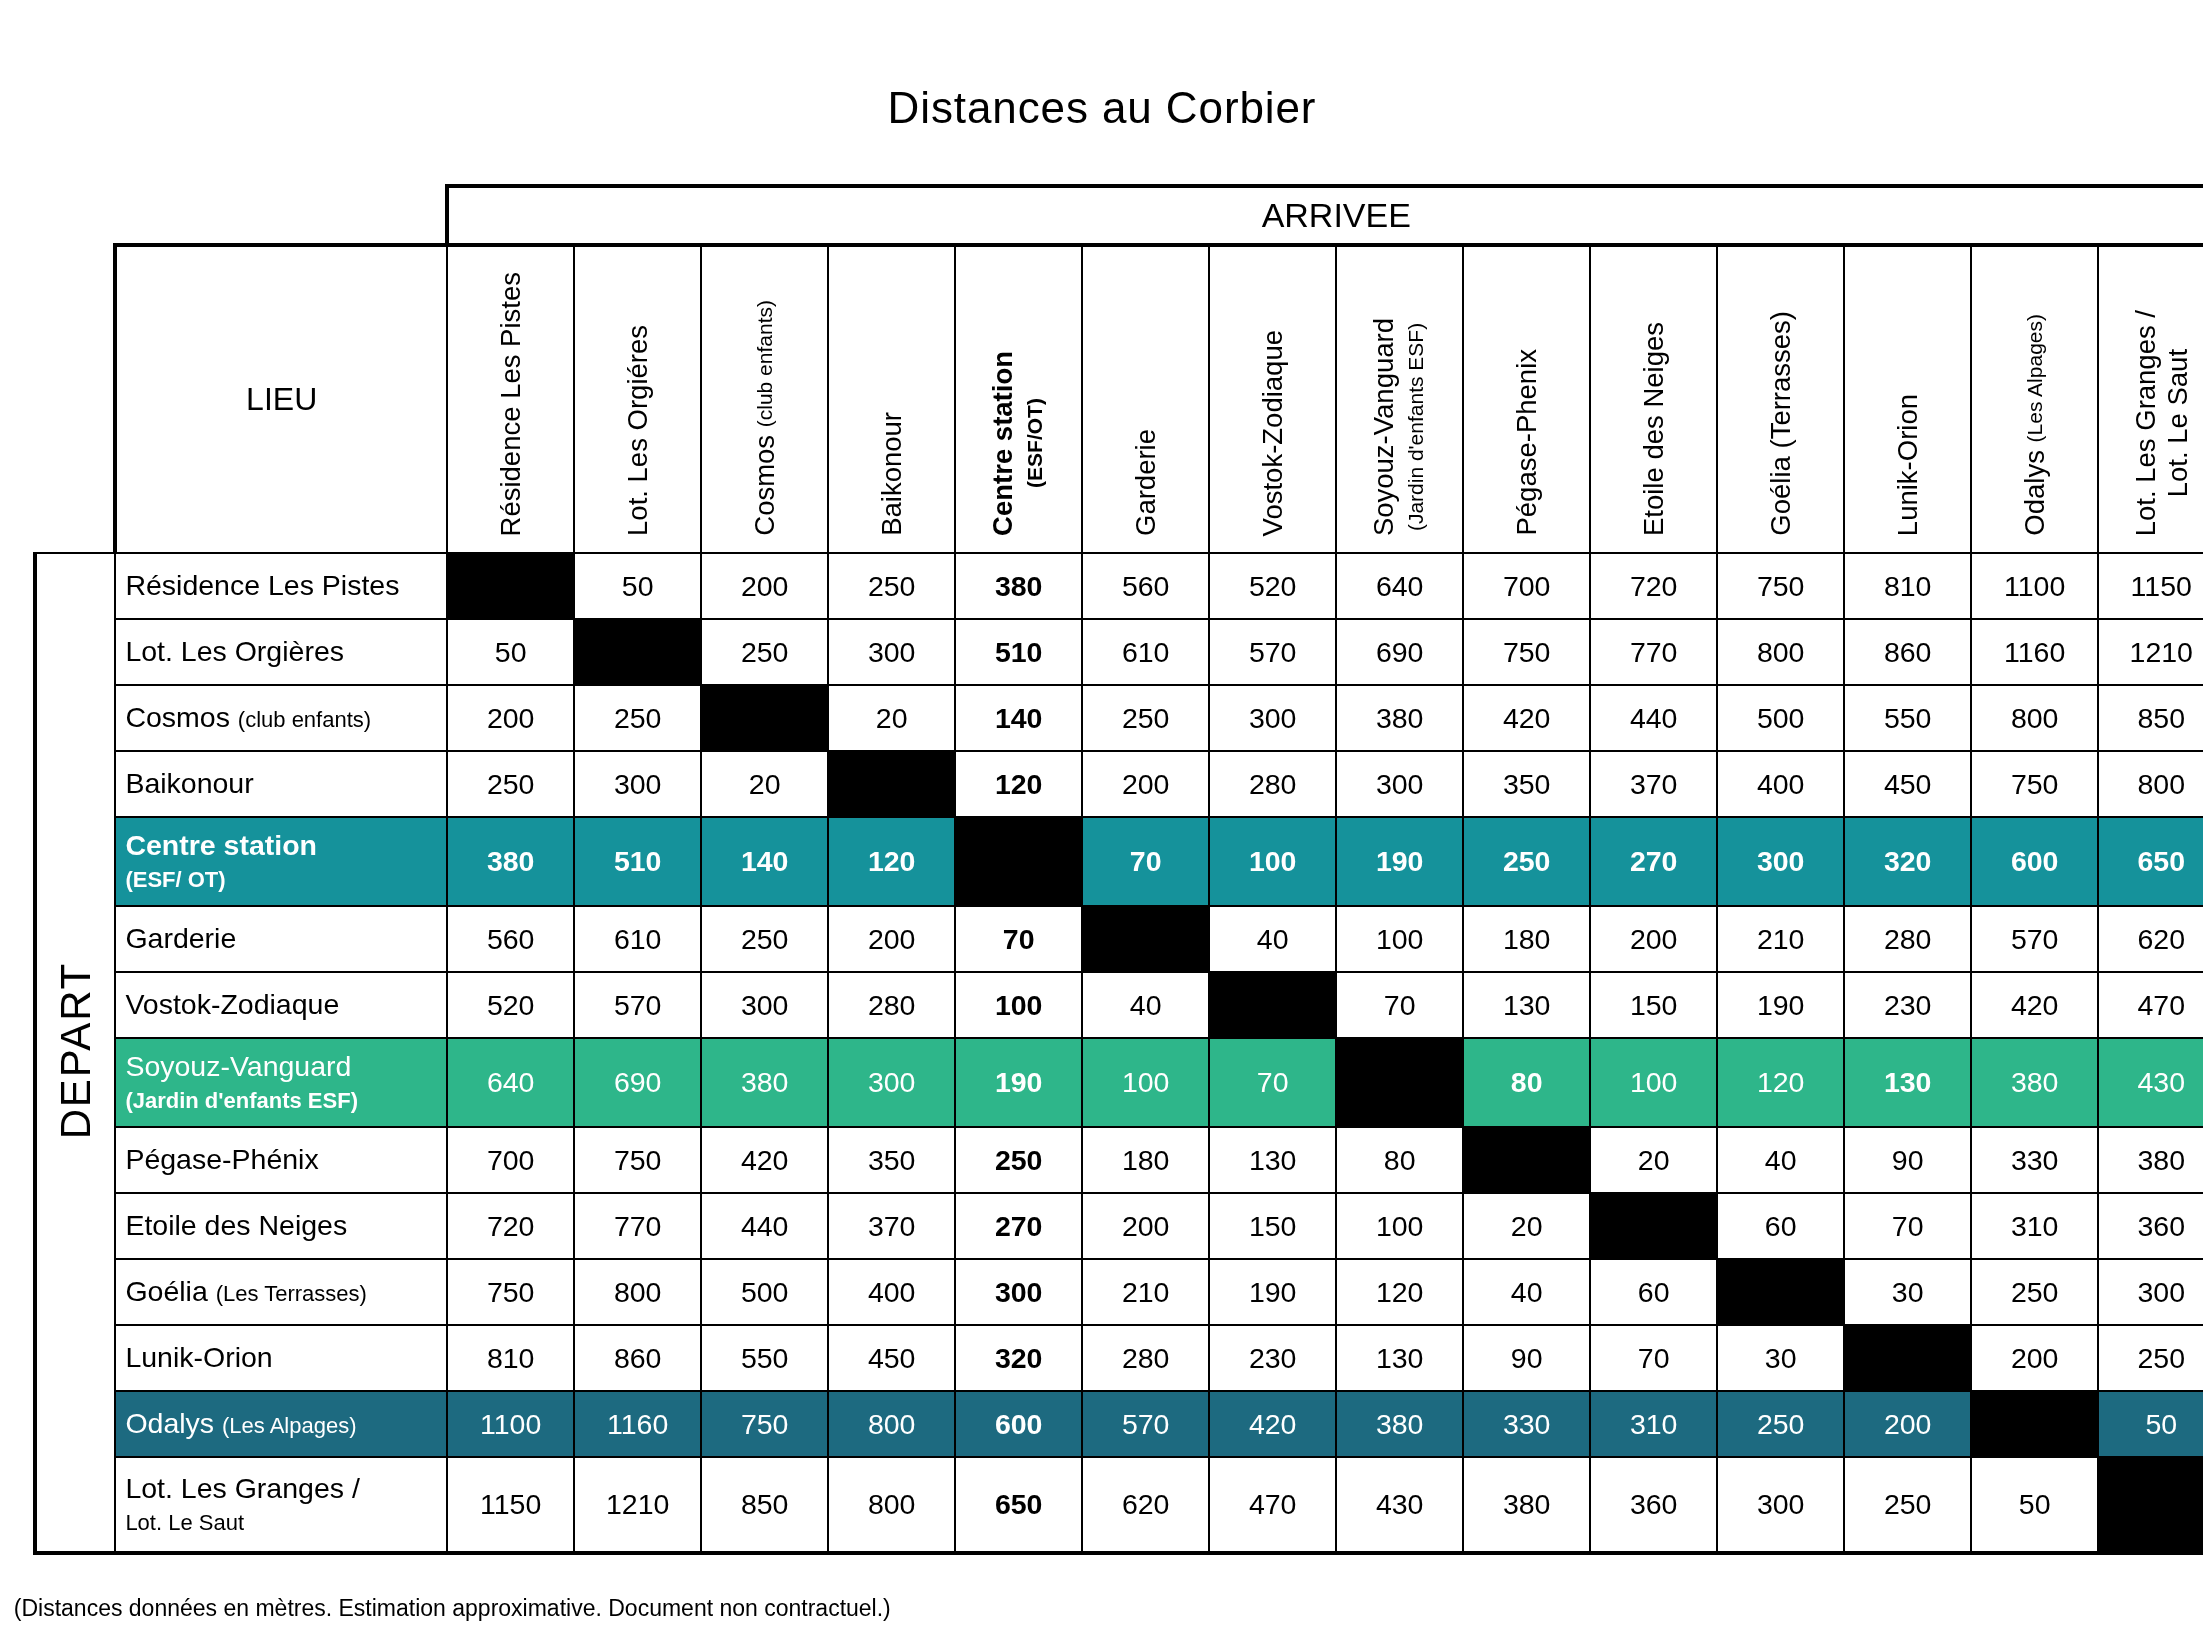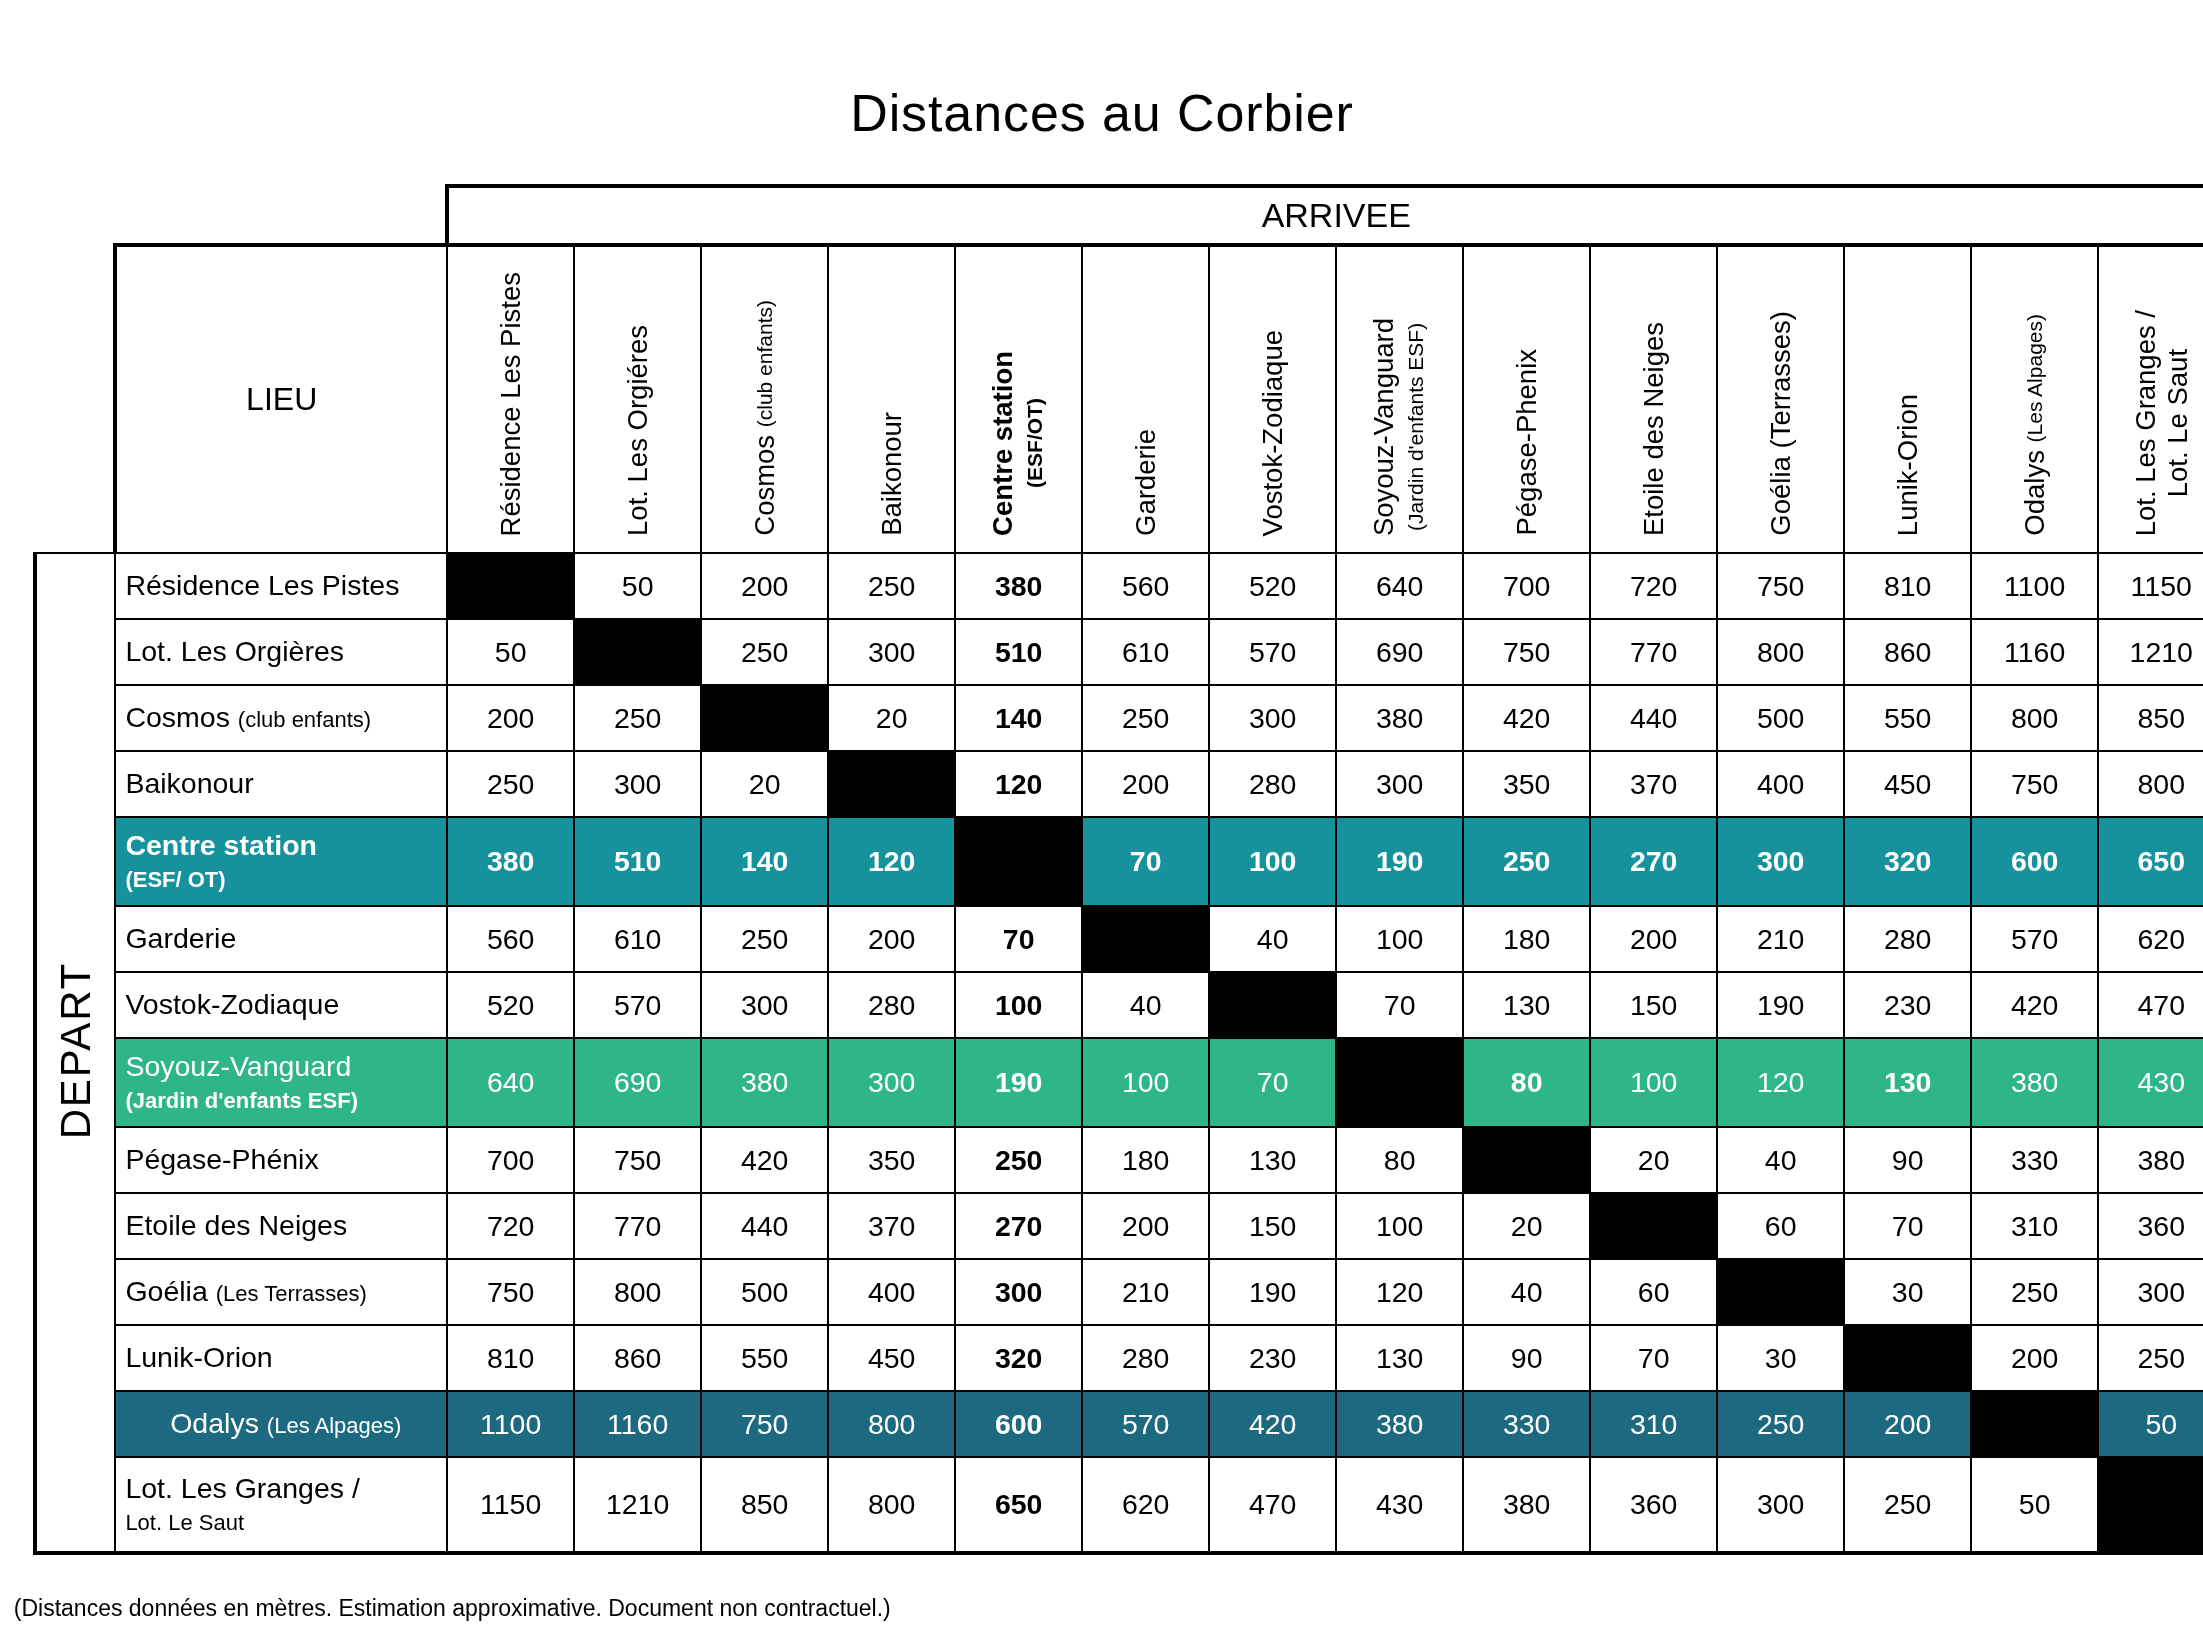--- a/index.html
+++ b/index.html
@@ -2,21 +2,21 @@
 <html style="font-size:14.7px"><head>
 <meta charset="utf-8">
 <style>
   html,body{margin:0;padding:0;background:#fff;}
   body{
     width:2204px;height:1653px;position:relative;
     font-family:"Liberation Sans","DejaVu Sans",sans-serif;color:#000;
   }
   .page-title{
     position:absolute;top:83px;left:0;width:2204px;text-align:center;
-    font-size:52px;letter-spacing:0.9px;
+    font-size:44px;letter-spacing:0.9px;
   }
   .table-wrap{position:absolute;left:9.2px;top:184px;margin-left:24px;}
   table{border-collapse:collapse;table-layout:fixed;width:2186px;}
   td{border:2.8px solid #000;padding:0;overflow:hidden;}
   td.noborder{border:0 solid transparent;}
   .arrivee-row{height:59px;}
   .arrivee-cell{border-width:4.6px;text-align:center;vertical-align:middle;font-size:34px;}
   .header-row{height:308px;}
   .lieu-cell{
     text-align:center;vertical-align:middle;font-weight:normal;font-size:32px;
@@ -47,21 +47,21 @@
   .row-sub{font-size:22px;}
   .val{text-align:center;vertical-align:middle;font-size:28.5px;}
   .bold{font-weight:bold;}
   .last{border-right-width:4.6px;}
   .bottom td{border-bottom-width:4.6px;}
   .page-footer{
     position:absolute;left:13.8px;top:1595px;
     font-size:23px;font-weight:normal;
   }
 </style>
-<style>.style-teal{background:#15929b;color:#ffffff;}.style-green{background:#2eb68a;color:#ffffff;}.style-darkteal{background:#1d6a80;color:#ffffff;text-align:center;}.diag{background:#000000;}tr .style-teal .row-sub,tr .style-green .row-sub{font-weight:bold;}</style></head>
+<style>.style-teal{background:#15929b;color:#ffffff;}.style-green{background:#2eb68a;color:#ffffff;}.style-darkteal{background:#1d6a80;color:#ffffff;}.diag{background:#000000;}tr .style-teal .row-sub,tr .style-green .row-sub{font-weight:bold;}</style></head>
 <body>
 
 <div class="page-title">Distances au Corbier</div>
 
 <div class="table-wrap">
   <table id="matrix">
     <colgroup id="matrix-cols">
         <col style="width: 80px;">
         <col style="width: 332px;">
         <col style="width: 127px;">

